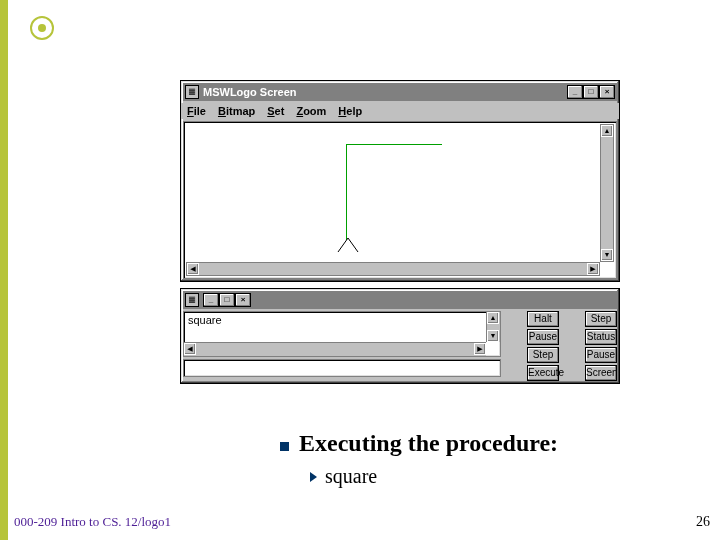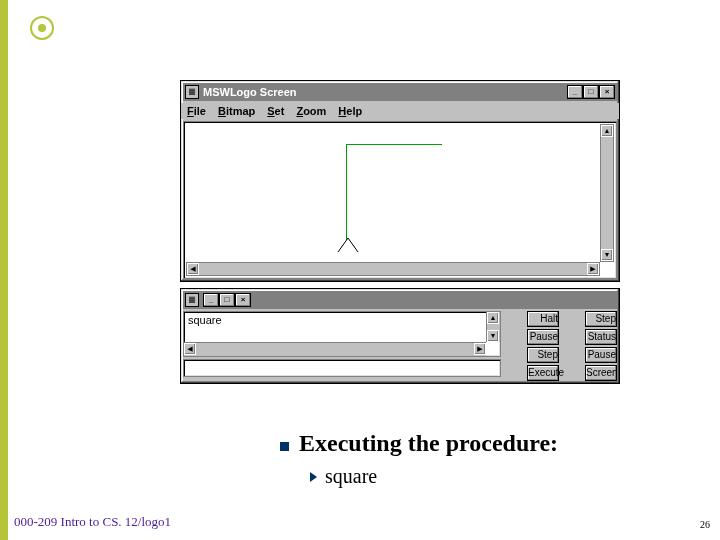--- a/index.html
+++ b/index.html
@@ -157,21 +157,21 @@
       display: grid;
       grid-template-columns: 56px 56px;
       grid-auto-rows: 16px;
       gap: 2px;
     }
     .btn {
       background:#c0c0c0;
       border:1px solid #000;
       box-shadow: inset -1px -1px 0 #808080, inset 1px 1px 0 #fff;
       font-size: 10px;
-      text-align:right;
+      text-align:center;
       line-height:14px;
       cursor: default;
       margin-left: 24px;
     }
     
     .slide-text {
       position: absolute;
       left: 280px; top: 430px;
       font-family: "Times New Roman", serif;
     }
@@ -198,21 +198,21 @@
       position:absolute;
       left: 14px; bottom: 10px;
       font-family: "Times New Roman", serif;
       font-size: 13px;
       color: #4c1d95;
     }
     .footer-right {
       position:absolute;
       right: 10px; bottom: 10px;
       font-family: "Times New Roman", serif;
-      font-size: 10px;
+      font-size: 14px;
       color: #000;
     }
   </style>
 </head>
 <body>
 
 <div class="accent-bar"></div>
 <div class="accent-dot"></div>
 
 <div class="slide-area">

